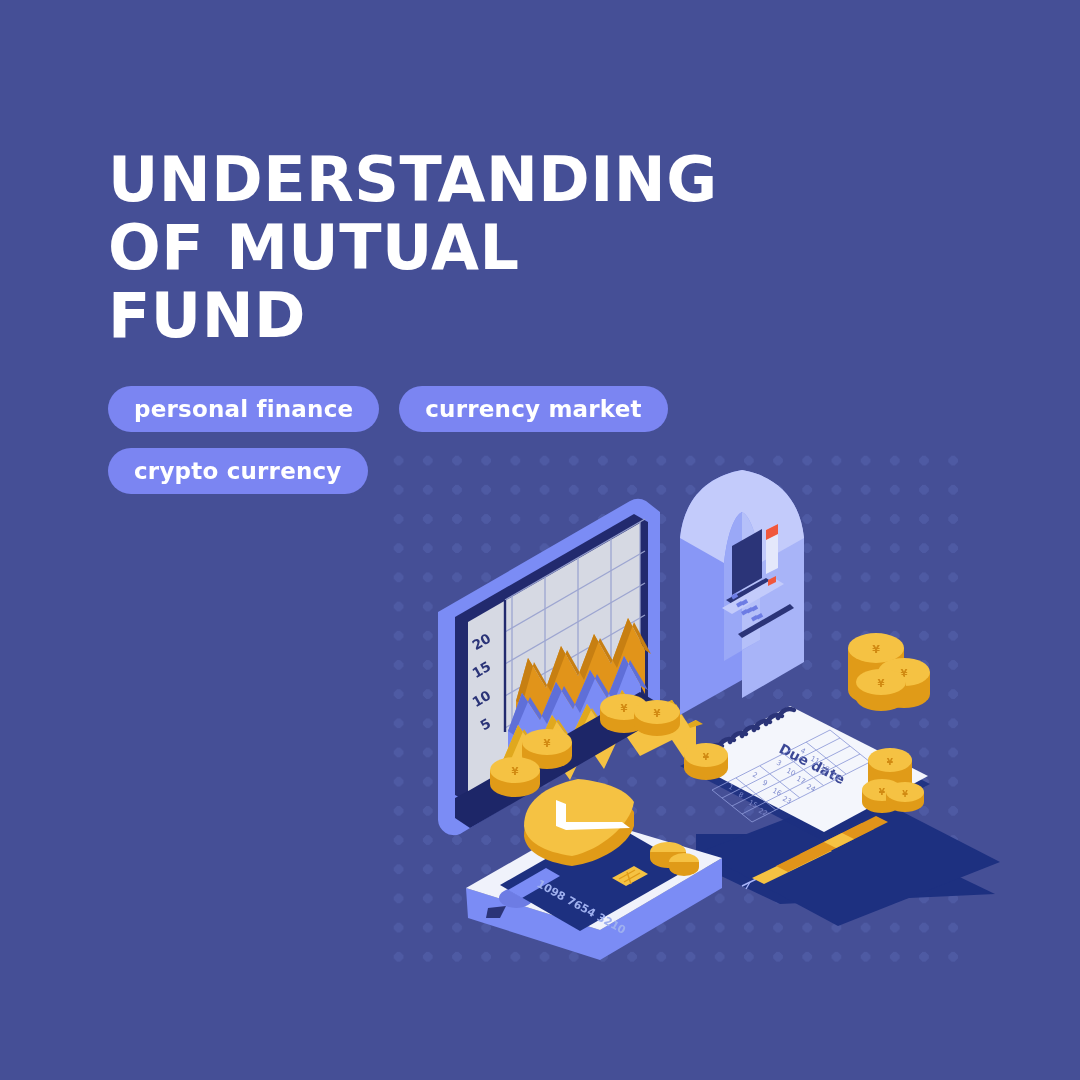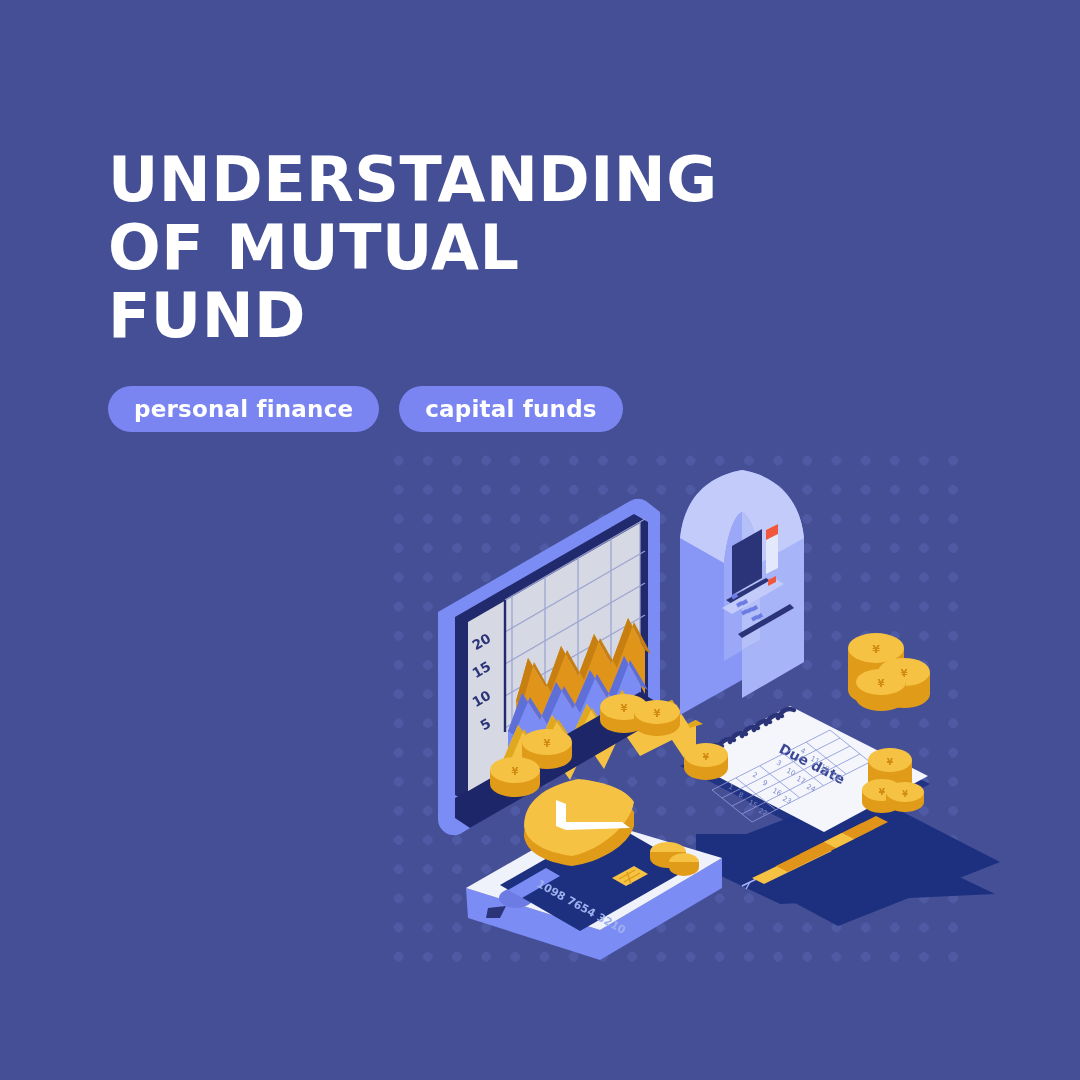--- a/index.html
+++ b/index.html
@@ -55,21 +55,22 @@
 <div id="poster">
 
   <div id="dotfield"></div>
 
   <h1 id="title">UNDERSTANDING
 OF MUTUAL
 FUND</h1>
 
   <div id="tags">
     <span class="pill">personal finance</span>
-    <span class="pill">capital funds</span>
+    <span class="pill">currency market</span>
+    <span class="pill">crypto currency</span>
   </div>
 
   <div id="scene">
   <svg width="1080" height="1080" viewBox="0 0 1080 1080" xmlns="http://www.w3.org/2000/svg">
     <defs>
       <clipPath id="screenClip">
         <polygon points="470,600 660,510 660,700 470,790"></polygon>
       </clipPath>
       <clipPath id="cardClip">
         <polygon points="500,885 610,822 690,868 580,931"></polygon>

